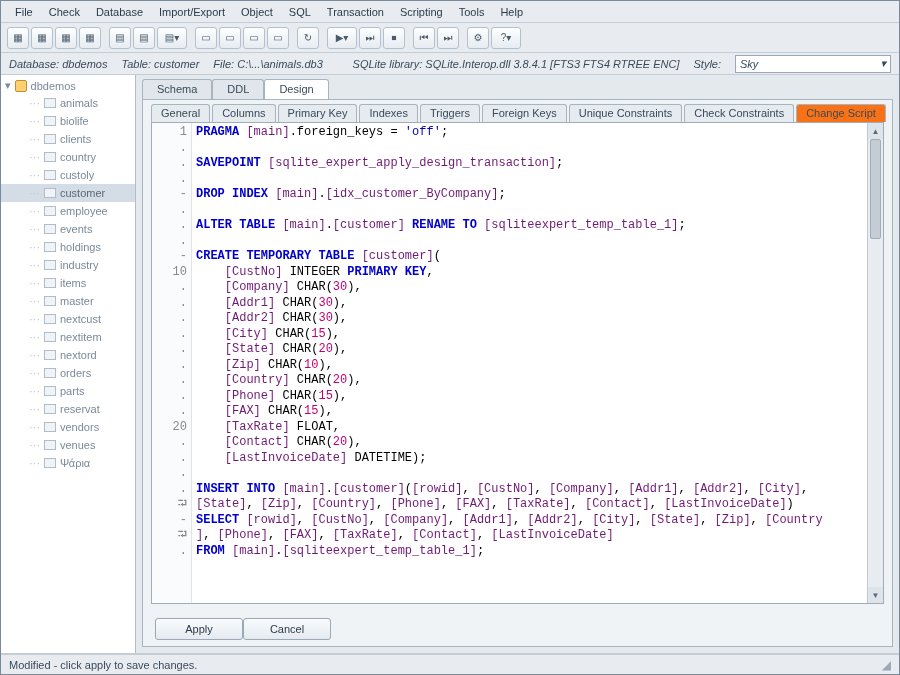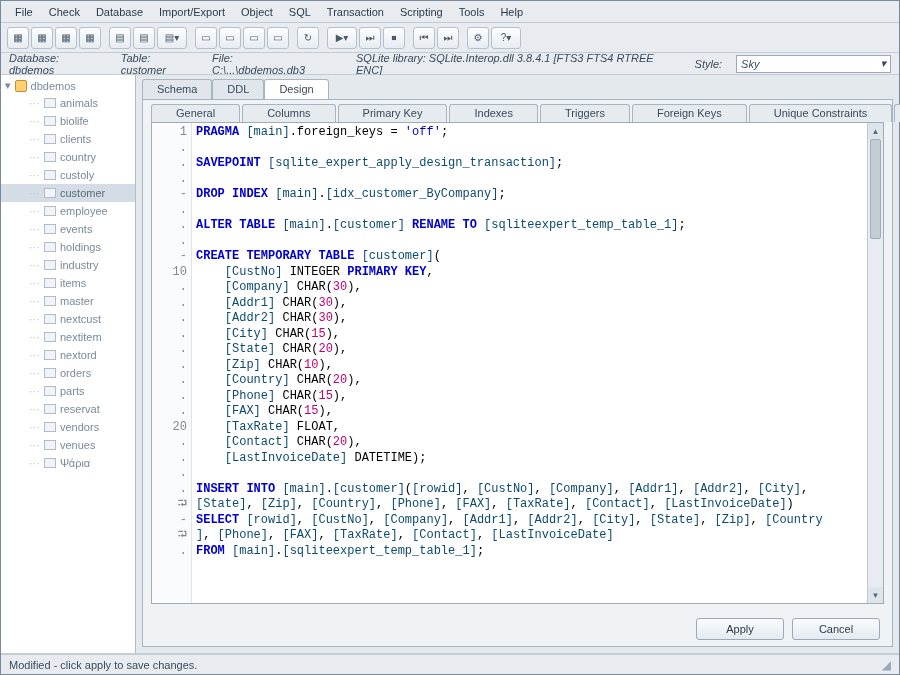--- a/index.html
+++ b/index.html
@@ -25,34 +25,34 @@
 .tree-item { display: flex; align-items: center; padding: 2px 4px 2px 28px; gap: 4px; color: #7a8a9a; cursor: pointer; height: 18px; }
 .tree-item.selected { background: #d4dde6; color: #5a6a7a; }
 .tree-icon { width: 12px; height: 10px; border: 1px solid #b0bcc8; background: #f0f4f8; display: inline-block; }
 .db-icon { width: 12px; height: 12px; background: #ffd070; border: 1px solid #c09030; border-radius: 2px; display: inline-block; }
 .content { flex: 1; display: flex; flex-direction: column; background: #e4e9ee; min-width: 0; }
 .tabs-top { display: flex; height: 24px; padding-left: 6px; padding-top: 4px; }
 .tab-top { padding: 3px 14px; border: 1px solid #a8b4c0; border-bottom: none; background: #e0e6ec; margin-right: 0; cursor: pointer; color: #3a4a5a; border-radius: 3px 3px 0 0; }
 .tab-top.active { background: #fff; }
 .panel { flex: 1; background: #f0f3f6; border: 1px solid #a8b4c0; margin: 0 6px 6px 6px; display: flex; flex-direction: column; min-height: 0; }
 .tabs-sub { display: flex; height: 22px; padding: 4px 8px 0 8px; flex-wrap: nowrap; }
-.tab-sub { padding: 2px 24px; border: 1px solid #a8b4c0; border-bottom: none; background: #e6ebf0; margin-right: 2px; cursor: pointer; color: #3a4a5a; font-size: 11px; white-space: nowrap; border-radius: 3px 3px 0 0; }
+.tab-sub { padding: 2px 9px; border: 1px solid #a8b4c0; border-bottom: none; background: #e6ebf0; margin-right: 2px; cursor: pointer; color: #3a4a5a; font-size: 11px; white-space: nowrap; border-radius: 3px 3px 0 0; }
 .tab-sub.active { background: #f97316; }
 .editor-wrap { flex: 1; margin: 0 8px 8px 8px; border: 1px solid #a0acb8; background: #fff; display: flex; min-height: 0; position: relative; }
 .gutter { width: 40px; background: #fafbfc; border-right: 1px solid #e0e4e8; font-family: 'Courier New', monospace; font-size: 12px; color: #888; text-align: right; padding: 2px 4px 2px 0; line-height: 15.5px; white-space: pre; }
 .code { flex: 1; font-family: 'Courier New', monospace; font-size: 12px; padding: 2px 4px; line-height: 15.5px; white-space: pre; overflow: hidden; color: #000; }
 .kw { color: #0000cc; font-weight: bold; }
-.br { color: #0c4a6e; }
+.br { color: #701a75; }
 .str { color: #0000cc; }
 .typ { color: #000; }
 .num { color: #c00070; }
 .scrollbar-v { position: absolute; right: 0; top: 0; bottom: 0; width: 16px; background: #e8ecf0; border-left: 1px solid #c0c8d0; }
 .scroll-thumb { position: absolute; top: 16px; left: 2px; right: 2px; height: 100px; background: #c4ccd4; border: 1px solid #a0acb8; border-radius: 2px; }
 .scroll-btn { position: absolute; left: 0; right: 0; height: 16px; background: #dde4ea; display: flex; align-items: center; justify-content: center; font-size: 8px; color: #5a6a7a; }
-.btnbar { height: 34px; display: flex; align-items: center; justify-content: flex-end; padding: 0 12px; gap: 8px; }
+.btnbar { height: 34px; display: flex; align-items: center; justify-content: flex-start; padding: 0 12px; gap: 0; }
 .btn { width: 88px; height: 22px; border: 1px solid #9aa8b8; background: linear-gradient(#fafcfe,#e4eaef); border-radius: 3px; cursor: pointer; color: #2a3a4a; display: flex; align-items: center; justify-content: center; }
 .statusbar { height: 20px; background: #e8ecf0; border-top: 1px solid #c4ccd4; display: flex; align-items: center; padding: 0 8px; color: #3a4a5a; }
 .status-grip { margin-left: auto; color: #9aa8b8; font-size: 12px; }
 </style>
 </head>
 <body>
 
 <div class="window">
 
   <div class="menubar">
@@ -92,21 +92,21 @@
     <div class="tb-btn">⏮</div>
     <div class="tb-btn">⏭</div>
     <div class="tb-sep"></div>
     <div class="tb-btn">⚙</div>
     <div class="tb-btn wide">?▾</div>
   </div>
 
   <div class="infobar">
     <span><span>Database:</span> <span>dbdemos</span></span>
     <span><span>Table:</span> <span>customer</span></span>
-    <span><span>File:</span> <span>C:\...\dbdemos.db3</span></span>
+    <span><span>File:</span> <span>C:\...\animals.db3</span></span>
     <span class="spacer"></span>
     <span><span>SQLite library:</span> <span>SQLite.Interop.dll 3.8.4.1 [FTS3 FTS4 RTREE ENC]</span></span>
     <span>Style:</span>
     <div class="style-select">
       <span>Sky</span>
       <span>▾</span>
     </div>
   </div>
 
   <div class="main">

